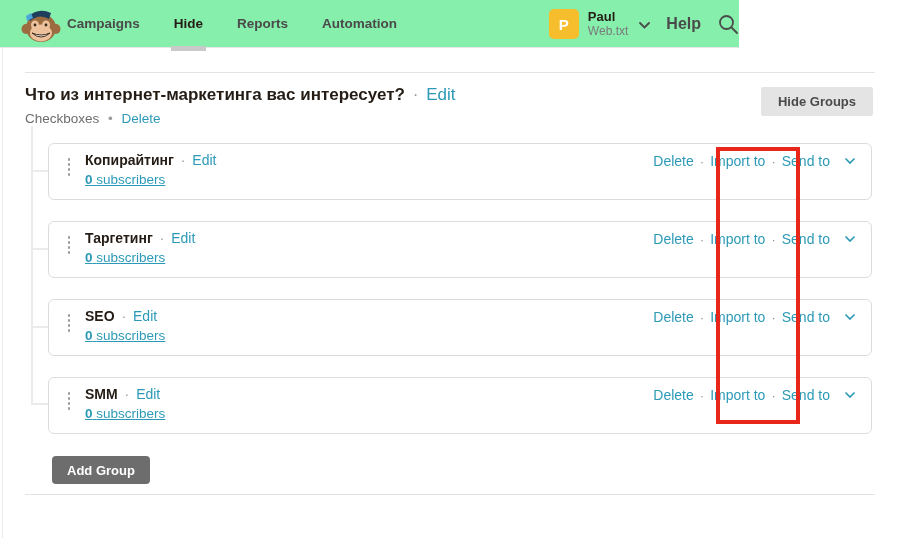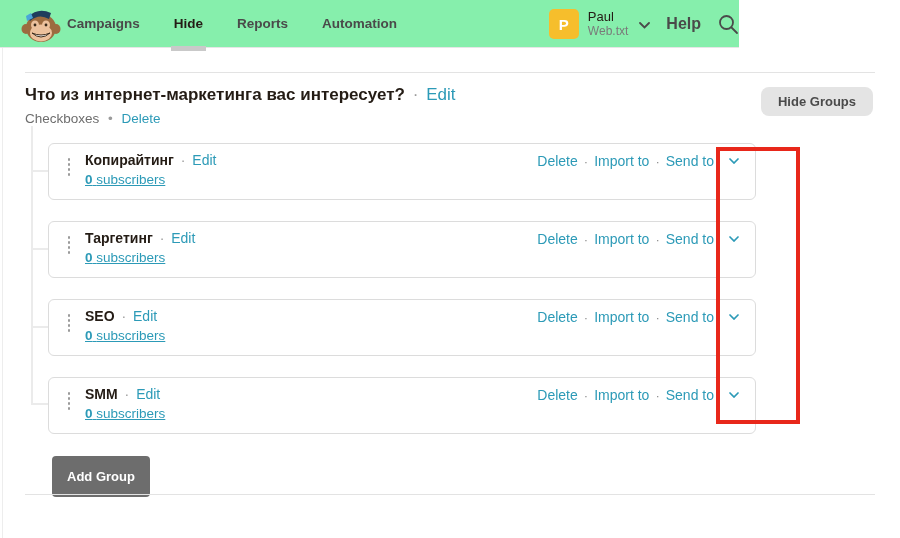--- a/index.html
+++ b/index.html
@@ -28,51 +28,51 @@
     height:5px; background:#c9c9c9;
   }
   .nav-right { position:absolute; right:6px; top:0; height:48px; display:flex; align-items:center; gap:16px; }
   .user-chip { display:flex; align-items:center; gap:9px; cursor:pointer; }
   .avatar {
     width:30px; height:30px; border-radius:5px; background:#f6be2c;
     color:#fff; font-weight:bold; font-size:15px;
     display:flex; align-items:center; justify-content:center;
   }
   .user-meta { line-height:1.15; }
-  .user-name { font-size:13px; font-weight:normal; color:#241c15; }
+  .user-name { font-size:13px; font-weight:bold; color:#241c15; }
   .user-account { font-size:12px; color:#7a7a7a; }
   .chev { display:inline-block; margin-left:2px; }
   .help-link { font-size:16px; font-weight:bold; color:#4a4a4a; cursor:pointer; }
   .search-btn { width:22px; height:22px; cursor:pointer; margin-right:-6px; }
 
   
   .divider { position:absolute; left:25px; width:850px; height:1px; background:#e3e3e3; }
   .divider.top { top:72px; }
   .divider.bottom { top:494px; }
   .edge-line { position:absolute; left:2px; top:48px; width:1px; height:490px; background:#ededed; }
 
   .title-row { position:absolute; left:25px; top:85px; font-size:17px; }
   .page-title { font-weight:bold; color:#241c15; }
   .sep { color:#9b9b9b; margin:0 3px; }
   .link { color:#2c9ab7; cursor:pointer; }
   .subtitle-row { position:absolute; left:25px; top:111px; font-size:13.5px; color:#6d6d6d; }
   .subtitle-row .sep { margin:0 5px; }
 
   .hide-groups-btn {
     position:absolute; right:27px; top:87px; height:29px; padding:0 17px;
-    background:#e4e4e4; border:none; border-radius:8px;
+    background:#e4e4e4; border:none; border-radius:2px;
     font-family:inherit; font-size:13px; font-weight:bold; color:#4a4a4a; cursor:pointer;
   }
 
   .tree-line { position:absolute; left:31px; top:126px; width:2px; height:278px; background:#ebebeb; }
   .tree-tick { position:absolute; left:31px; width:17px; height:2px; background:#ebebeb; }
 
   .groups-wrap { position:absolute; left:48px; top:143px; width:824px; }
   .group-card {
-    position:relative; width:708px; height:57px; margin-bottom:21px;
+    position:relative; width:824px; height:57px; margin-bottom:21px;
     background:#fff; border:1px solid #dcdcdc; border-radius:6px;padding-left:28px;
   }
   .drag-handle {
     position:absolute; left:16px; top:14px; width:8px;
     display:flex; flex-direction:column; gap:2.5px; align-items:center; cursor:grab;
   }
   .drag-handle i { width:2.5px; height:2.5px; border-radius:50%; background:#9a9a9a; }
   .group-main { position:absolute; left:36px; top:8px; font-size:14px; }
   .group-name { font-weight:bold; color:#241c15; }
   .subs-line { margin-top:4px; font-size:13.5px; }
@@ -84,21 +84,21 @@
   }
   .act-sep { color:#8f8f8f; font-size:13px; }
   .sendto { display:flex; align-items:center; gap:15px; }
 
   .annotation-rect {
     position:absolute; left:716px; top:147px; width:84px; height:277px;
     border:4px solid #e8271a; pointer-events:none; z-index:50;
   }
 
   .add-group-btn {
-    position:absolute; left:52px; top:456px; height:41px; padding:0 15px;
+    position:absolute; left:52px; top:456px; height:28px; padding:0 15px;
     background:#6d6d6d; border:none; border-radius:4px;
     font-family:inherit; font-size:13px; font-weight:bold; color:#fff; cursor:pointer;
   }
 </style>
 </head>
 <body>
 
 <header class="topnav">
   <div class="logo">
     <svg viewBox="0 0 44 44" width="44" height="44">

